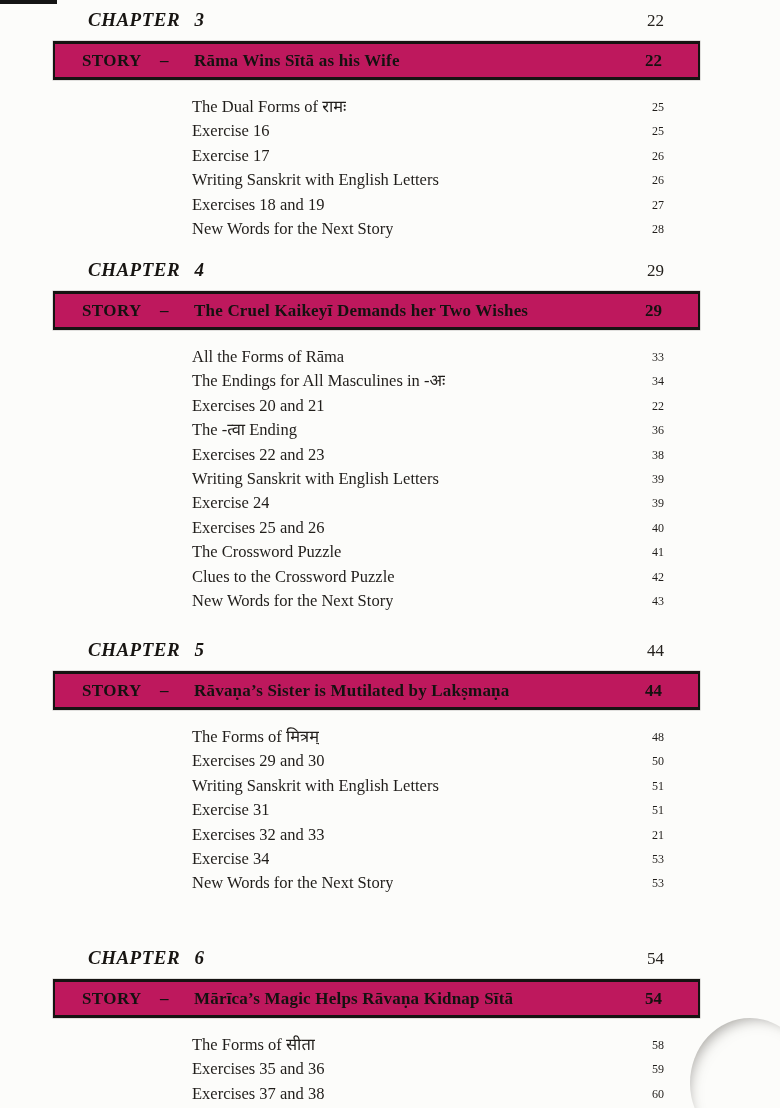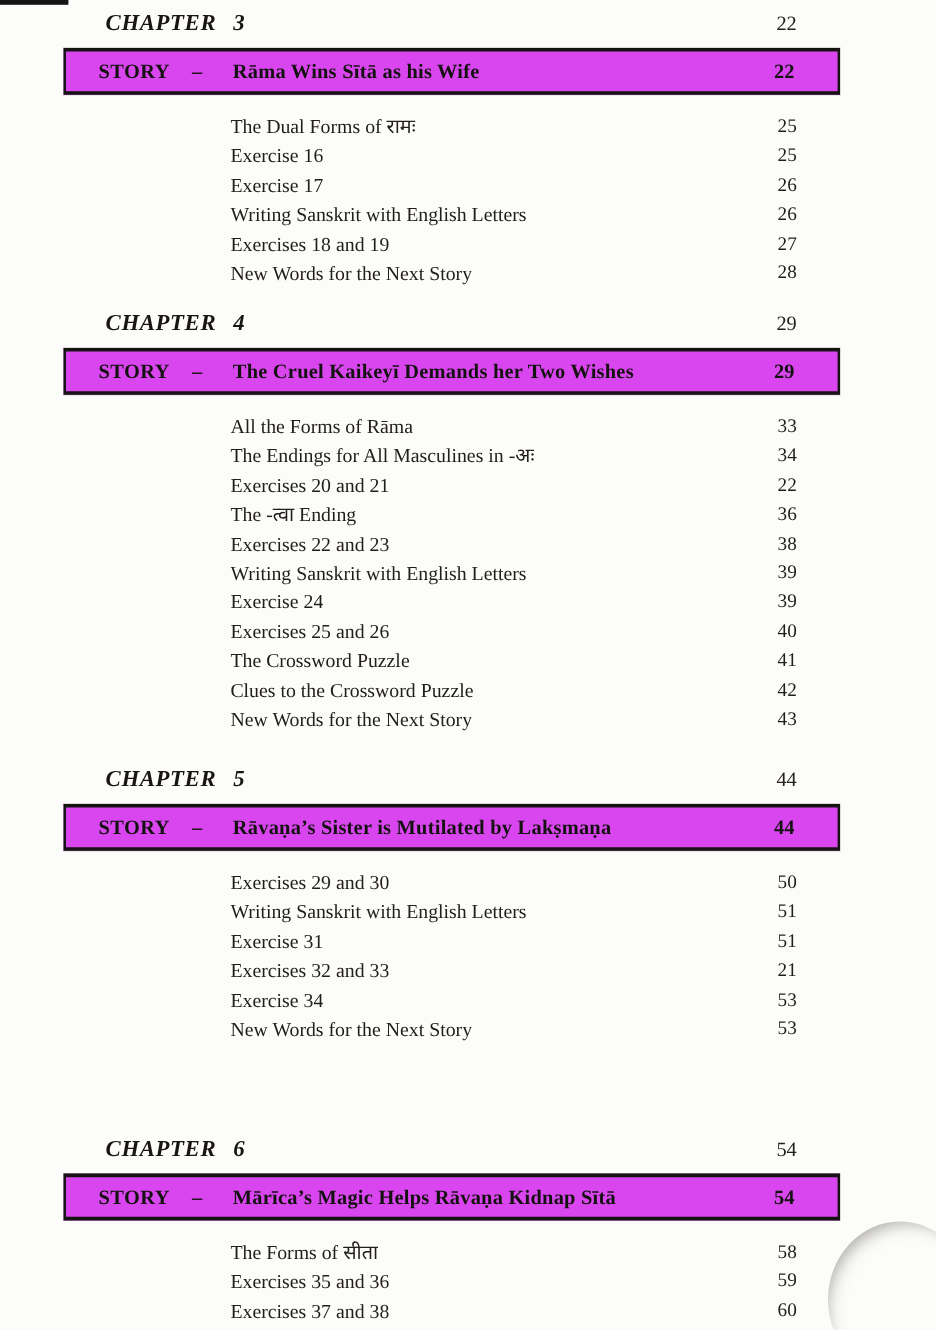--- a/index.html
+++ b/index.html
@@ -75,21 +75,21 @@
 
   .story-box {
     margin: 9px 52px 0 53px;
     border: 2px solid #161412;
     border-top-width: 3px;
     border-bottom-width: 3px;
     height: 39px;
     display: flex;
     align-items: center;
     padding: 0 36px 0 27px;
-    background: #d946ef;
+    background: #be185d;
     box-shadow: 0 0 0 0.5px rgba(40,35,30,0.25);
   }
   .story-label {
     font-weight: bold;
     font-size: 17px;
     letter-spacing: 0.4px;
     width: 78px;
     flex: none;
     color: #141210;
   }
@@ -125,21 +125,21 @@
     margin: 0 88px 0 192px;
     line-height: 24.4px;
   }
   .entry-label {
     font-size: 16.5px;
     color: #201d1a;
     white-space: nowrap;
     overflow: hidden;
   }
   .entry-page {
-    font-size: 16px;
+    font-size: 12px;
     color: #201d1a;
     padding-left: 12px;
   }
 </style>
 </head>
 <body style="background: rgb(252, 252, 250); color: rgb(29, 27, 24);">
 
 <div class="scan-edge-mark"></div>
 
 <div class="toc" id="toc">
@@ -261,20 +261,24 @@
       <span class="chapter-label">CHAPTER 5</span>
       <span class="chapter-page">44</span>
     </div>
     <div class="story-box">
       <span class="story-label">STORY</span>
       <span class="story-dash">–</span>
       <span class="story-title">Rāvaṇa’s Sister is Mutilated by Lakṣmaṇa</span>
       <span class="story-page">44</span>
     </div>
     <div class="entries">
+  <div class="entry-row">
+    <span class="entry-label">The Forms of मित्रम्</span>
+    <span class="entry-page">48</span>
+  </div>
 
 
   <div class="entry-row">
     <span class="entry-label">Exercises 29 and 30</span>
     <span class="entry-page">50</span>
   </div>
 
   <div class="entry-row">
     <span class="entry-label">Writing Sanskrit with English Letters</span>
     <span class="entry-page">51</span>

